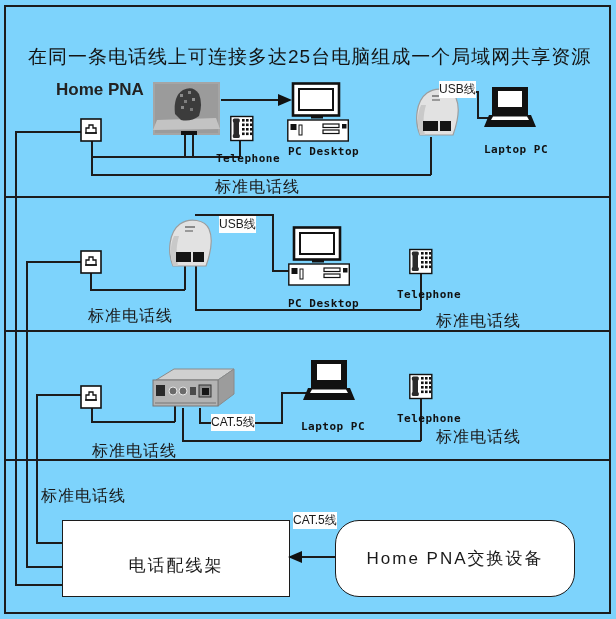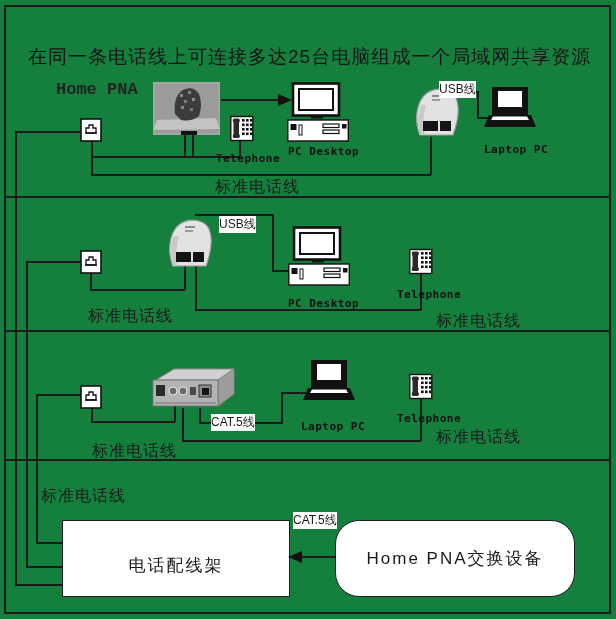--- a/index.html
+++ b/index.html
@@ -1,17 +1,17 @@
 <!DOCTYPE html>
 <html><head>
 <meta charset="utf-8">
 <style>
   html,body{margin:0;padding:0;background:#fff;}
   #canvas{
-    position:relative;width:616px;height:619px;background:#15803d;
+    position:relative;width:616px;height:619px;background:#7dd3fc;
     font-family:"Liberation Sans","DejaVu Sans",sans-serif;color:#111;
     overflow:hidden;
   }
   .frame{position:absolute;border:2px solid #1c1c1c;background:transparent;}
   .divider{position:absolute;height:2px;background:#1c1c1c;}
   .wire-h{position:absolute;height:1.5px;background:#1c1c1c;}
   .wire-v{position:absolute;width:1.5px;background:#1c1c1c;}
   .arrow-right{position:absolute;width:0;height:0;border-top:6px solid transparent;border-bottom:6px solid transparent;border-left:14px solid #111;}
   .arrow-left{position:absolute;width:0;height:0;border-top:6px solid transparent;border-bottom:6px solid transparent;border-right:14px solid #111;}
   .label-cjk{position:absolute;font-size:16px;letter-spacing:1px;white-space:nowrap;color:#1a1a1a;}
@@ -28,21 +28,21 @@
 
 <div id="canvas">
 
   <div class="frame" style="left:4px;top:5px;width:603px;height:605px;"></div>
   <div class="divider" style="left:4px;top:196px;width:605px;"></div>
   <div class="divider" style="left:4px;top:330px;width:605px;"></div>
   <div class="divider" style="left:4px;top:459px;width:605px;"></div>
 
   <div class="title" style="left:28px;top:44px;">在同一条电话线上可连接多达25台电脑组成一个局域网共享资源</div>
 
-  <div class="adapter-title" style="left:56px;top:81px;font-family:Liberation Mono, monospace;">Home PNA</div>
+  <div class="adapter-title" style="left:56px;top:81px;">Home PNA</div>
 
   <div class="wire-h" style="left:15px;top:131px;width:66px;"></div>
   <div class="wire-v" style="left:15px;top:131px;height:455px;"></div>
   <div class="wire-h" style="left:15px;top:584px;width:48px;"></div>
   <div class="wire-v" style="left:91px;top:141px;height:34px;"></div>
   <div class="wire-h" style="left:91px;top:156px;width:149px;"></div>
   <div class="wire-v" style="left:184px;top:133px;height:24px;"></div>
   <div class="wire-v" style="left:192px;top:133px;height:24px;"></div>
   <div class="wire-v" style="left:239px;top:141px;height:16px;"></div>
   <div class="wire-h" style="left:91px;top:174px;width:340px;"></div>

